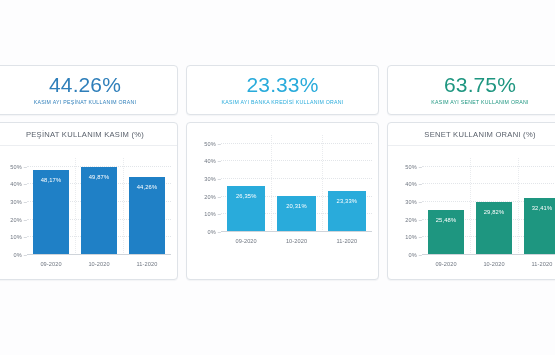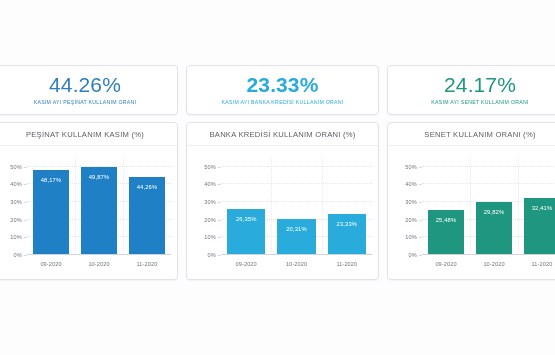--- a/index.html
+++ b/index.html
@@ -261,27 +261,24 @@
             <div class="xtick">09-2020</div>
             <div class="xtick">10-2020</div>
             <div class="xtick">11-2020</div>
           </div>
       </div>
     </div>
   </div>
 
   <div class="col col-1">
     <div class="kpi-card">
-      <div class="kpi-value" style="color: rgb(41, 171, 219); font-weight: bold;">23.33%</div>
+      <div class="kpi-value" style="color: rgb(41, 171, 219);">23.33%</div>
       <div class="kpi-label" style="color: rgb(41, 171, 219);">KASIM AYI BANKA KREDİSİ KULLANIM ORANI</div>
     </div>
     <div class="chart-card">
-      <div class="chart-header">
-        <div class="chart-title">BANKA KREDİSİ KULLANIM ORANI (%)</div>
-      </div>
       <div class="plot">
         <div class="yaxis">
             <div class="ytick" style="bottom: 0%; top: auto; transform: translateY(50%);"><span>0%</span><span class="dash">–</span></div>
             <div class="ytick" style="bottom: 18.1818%; top: auto; transform: translateY(50%);"><span>10%</span><span class="dash">–</span></div>
             <div class="ytick" style="bottom: 36.3636%; top: auto; transform: translateY(50%);"><span>20%</span><span class="dash">–</span></div>
             <div class="ytick" style="bottom: 54.5455%; top: auto; transform: translateY(50%);"><span>30%</span><span class="dash">–</span></div>
             <div class="ytick" style="bottom: 72.7273%; top: auto; transform: translateY(50%);"><span>40%</span><span class="dash">–</span></div>
             <div class="ytick" style="bottom: 90.9091%; top: auto; transform: translateY(50%);"><span>50%</span><span class="dash">–</span></div>
           </div>
         <div class="plotarea">
@@ -315,21 +312,21 @@
             <div class="xtick">09-2020</div>
             <div class="xtick">10-2020</div>
             <div class="xtick">11-2020</div>
           </div>
       </div>
     </div>
   </div>
 
   <div class="col col-2">
     <div class="kpi-card">
-      <div class="kpi-value" style="color: rgb(30, 150, 128);">24.17%</div>
+      <div class="kpi-value" style="color: rgb(30, 150, 128);">63.75%</div>
       <div class="kpi-label" style="color: rgb(30, 150, 128);">KASIM AYI SENET KULLANIM ORANI</div>
     </div>
     <div class="chart-card">
       <div class="chart-header">
         <div class="chart-title">SENET KULLANIM ORANI (%)</div>
       </div>
       <div class="plot">
         <div class="yaxis">
             <div class="ytick" style="bottom: 0%; top: auto; transform: translateY(50%);"><span>0%</span><span class="dash">–</span></div>
             <div class="ytick" style="bottom: 18.1818%; top: auto; transform: translateY(50%);"><span>10%</span><span class="dash">–</span></div>

